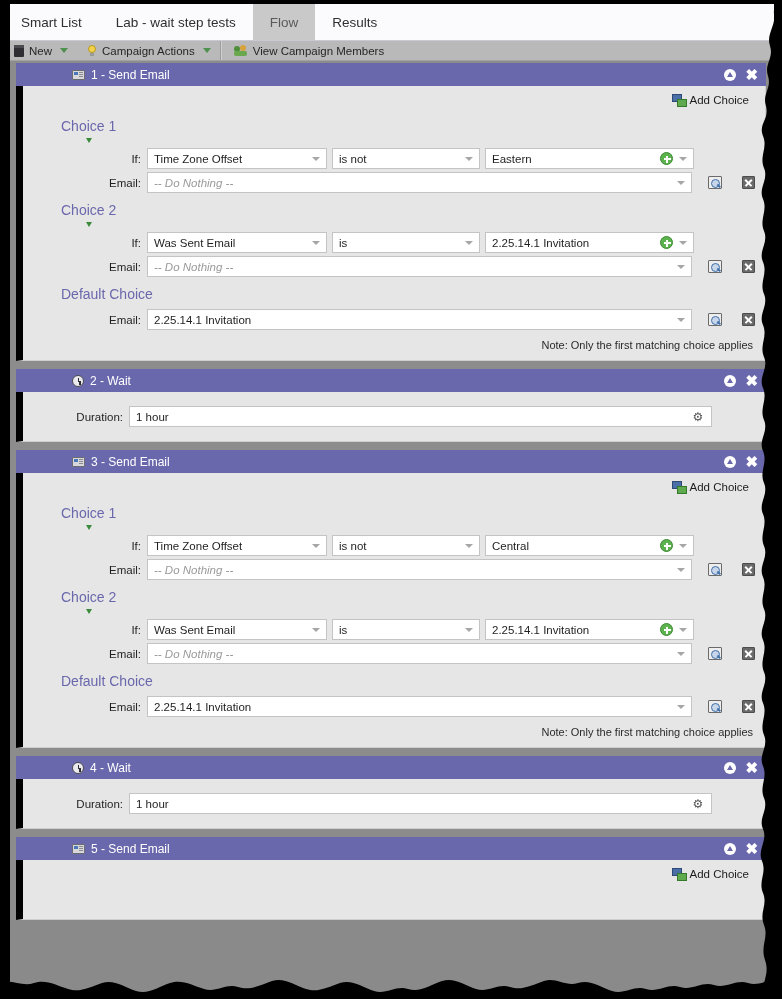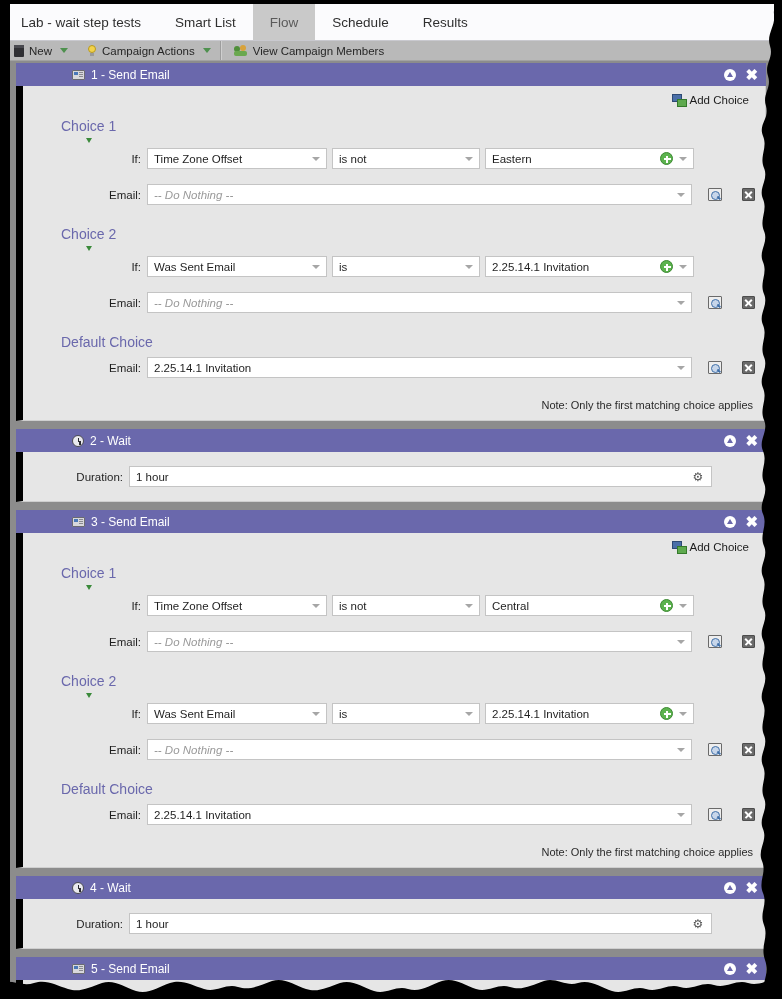--- a/index.html
+++ b/index.html
@@ -214,21 +214,21 @@
   .choice-label.default { color:#6a68ac; cursor:default; padding-bottom:7px;}
   .mini-caret {
     width:0;height:0;
     border-left:3.5px solid transparent;border-right:3.5px solid transparent;
     border-top:5px solid #3b8a3b;
   }
 
   
   .frow {
     display:flex; align-items:center;
-    margin-bottom: 15px;
+    margin-bottom: 3px;
     padding-left: 28px;
   }
   .flabel {
     font-size:11.5px;
     color:#1f1f1f;
     text-align:right;
     padding-right:6px;
     flex:none;
   }
   .flabel.if { width: 86px; }
@@ -318,30 +318,27 @@
   #torn-left  { left:0; top:0; width:10px; height:999px; background:#000; }
   #torn-top   { left:0; top:0; width:782px; height:4px; background:#000; }
 </style>
 </head>
 <body>
 
 <div id="frame">
 
   <div class="tabstrip">
     <div class="tab">
+        <span>Smart List</span>
+      </div>
+    <div class="tab">
         <span>Lab - wait step tests</span>
-      </div>
-    <div class="tab">
-        <span>Smart List</span>
       </div>
     <div class="tab active">
         <span>Flow</span>
-      </div>
-    <div class="tab">
-        <span>Schedule</span>
       </div>
     <div class="tab">
         <span>Results</span>
       </div>
     <div class="tabfill"></div>
   </div>
 
   <div class="actionbar">
     <div class="abitem">
       <span style="display:inline-block;width:10px;height:12px;background:#2f2f33;border-radius:1px;position:relative;">

